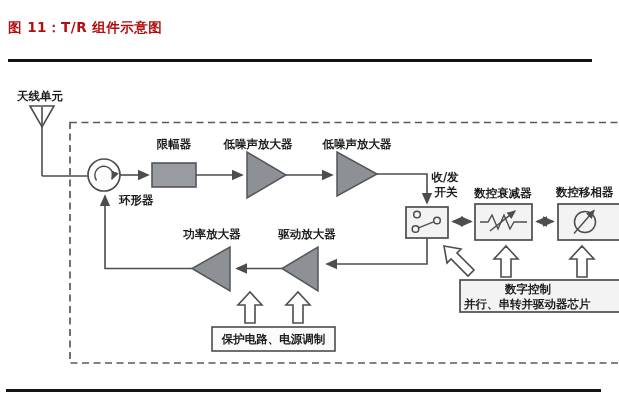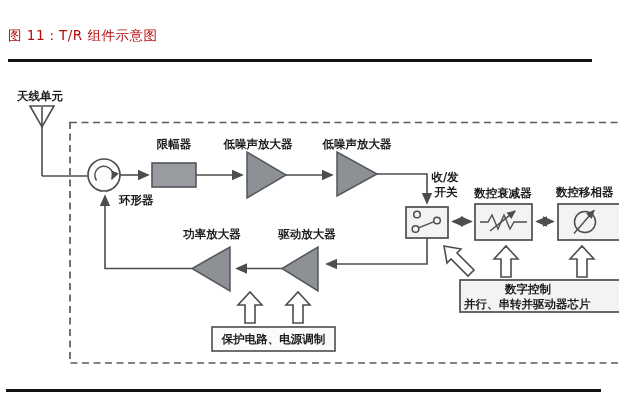--- a/index.html
+++ b/index.html
@@ -1,22 +1,22 @@
 <!DOCTYPE html>
 <html><head>
 <meta charset="utf-8">
 <style>
   html,body{margin:0;padding:0;background:#ffffff;}
   #stage{
     position:relative;width:619px;height:401px;overflow:hidden;
     background:#ffffff;font-family:"DejaVu Sans","Liberation Sans",sans-serif;
   }
   .fig-title{
-    position:absolute;left:8px;top:27px;
-    font-size:13.5px;font-weight:normal;color:#b50d0d;letter-spacing:0.5px;
+    position:absolute;left:8px;top:19px;
+    font-size:13.5px;font-weight:bold;color:#b50d0d;letter-spacing:0.5px;
     white-space:nowrap;
   }
   .rule{position:absolute;background:#141414;}
   .rule-top{left:8px;top:59px;width:584px;height:3px;}
   .rule-bottom{left:6px;top:389px;width:595px;height:3px;}
   svg{position:absolute;left:0;top:0;}
   .ln{stroke:#4d4d4d;stroke-width:1.6;fill:none;}
   .ln-thin{stroke:#4d4d4d;stroke-width:1.4;fill:none;}
   .box-light{fill:#f3f3f3;stroke:#4d4d4d;stroke-width:1.7;}
   .box-white{fill:#fbfbfb;stroke:#4d4d4d;stroke-width:1.6;}

